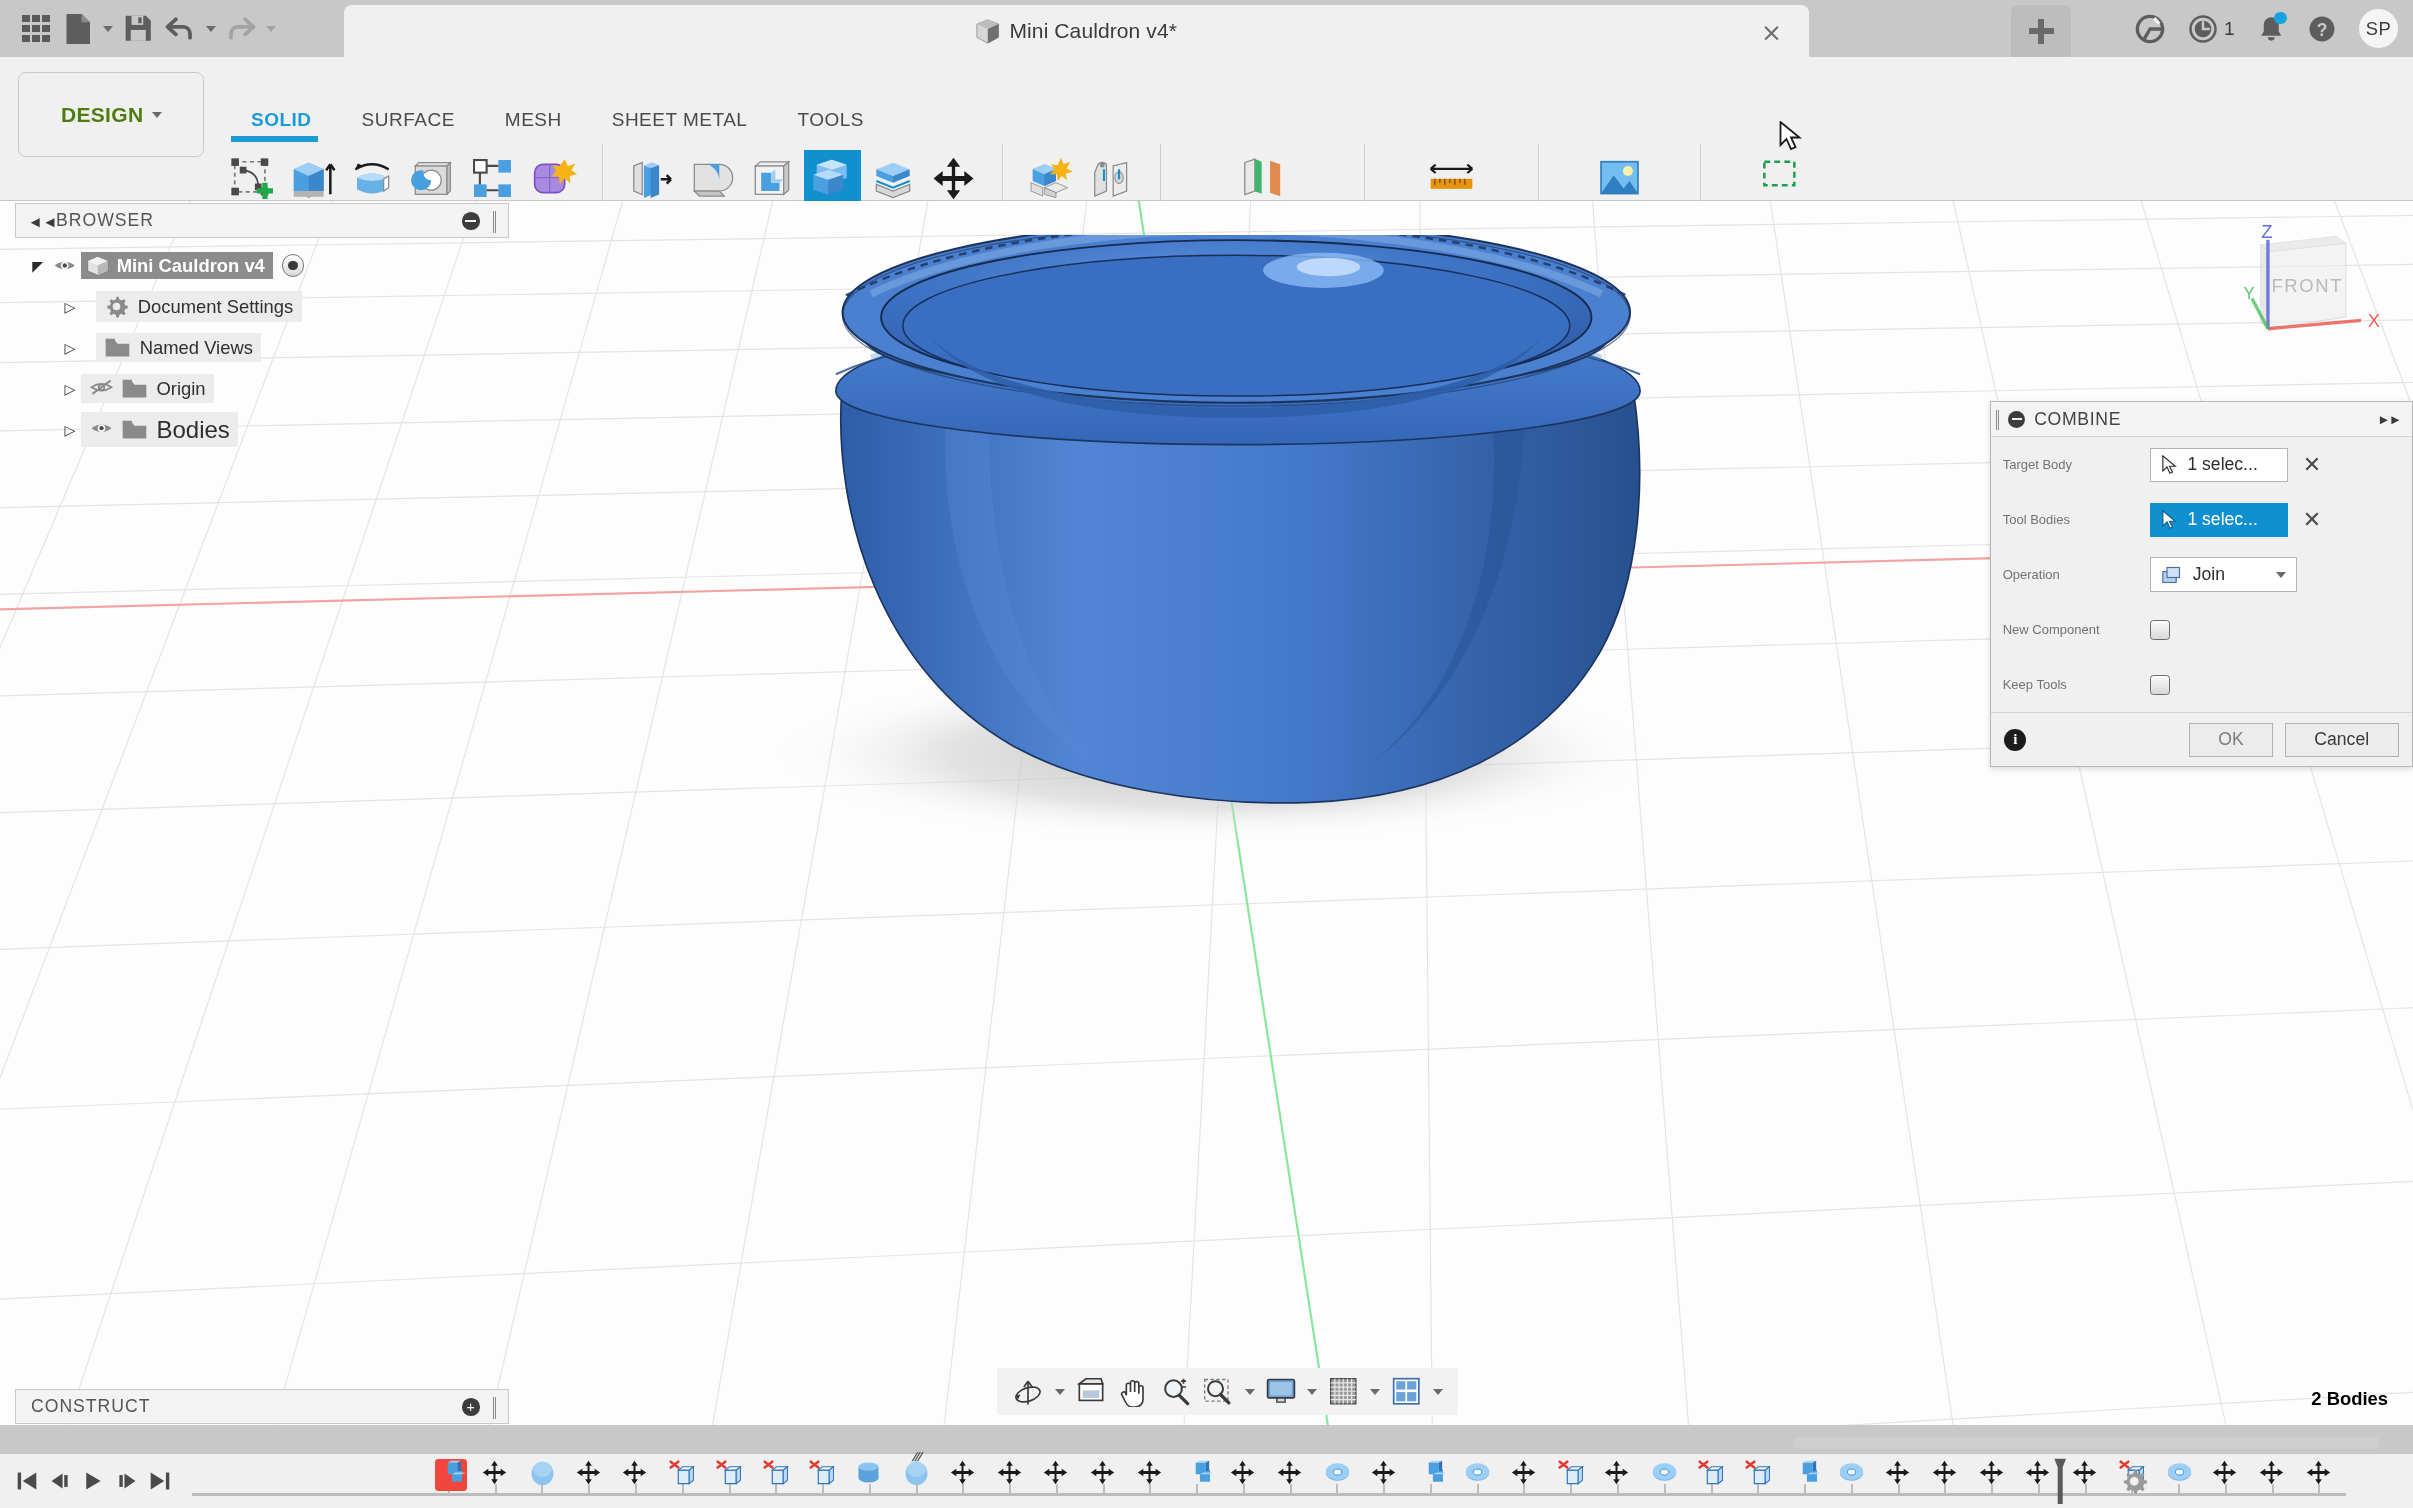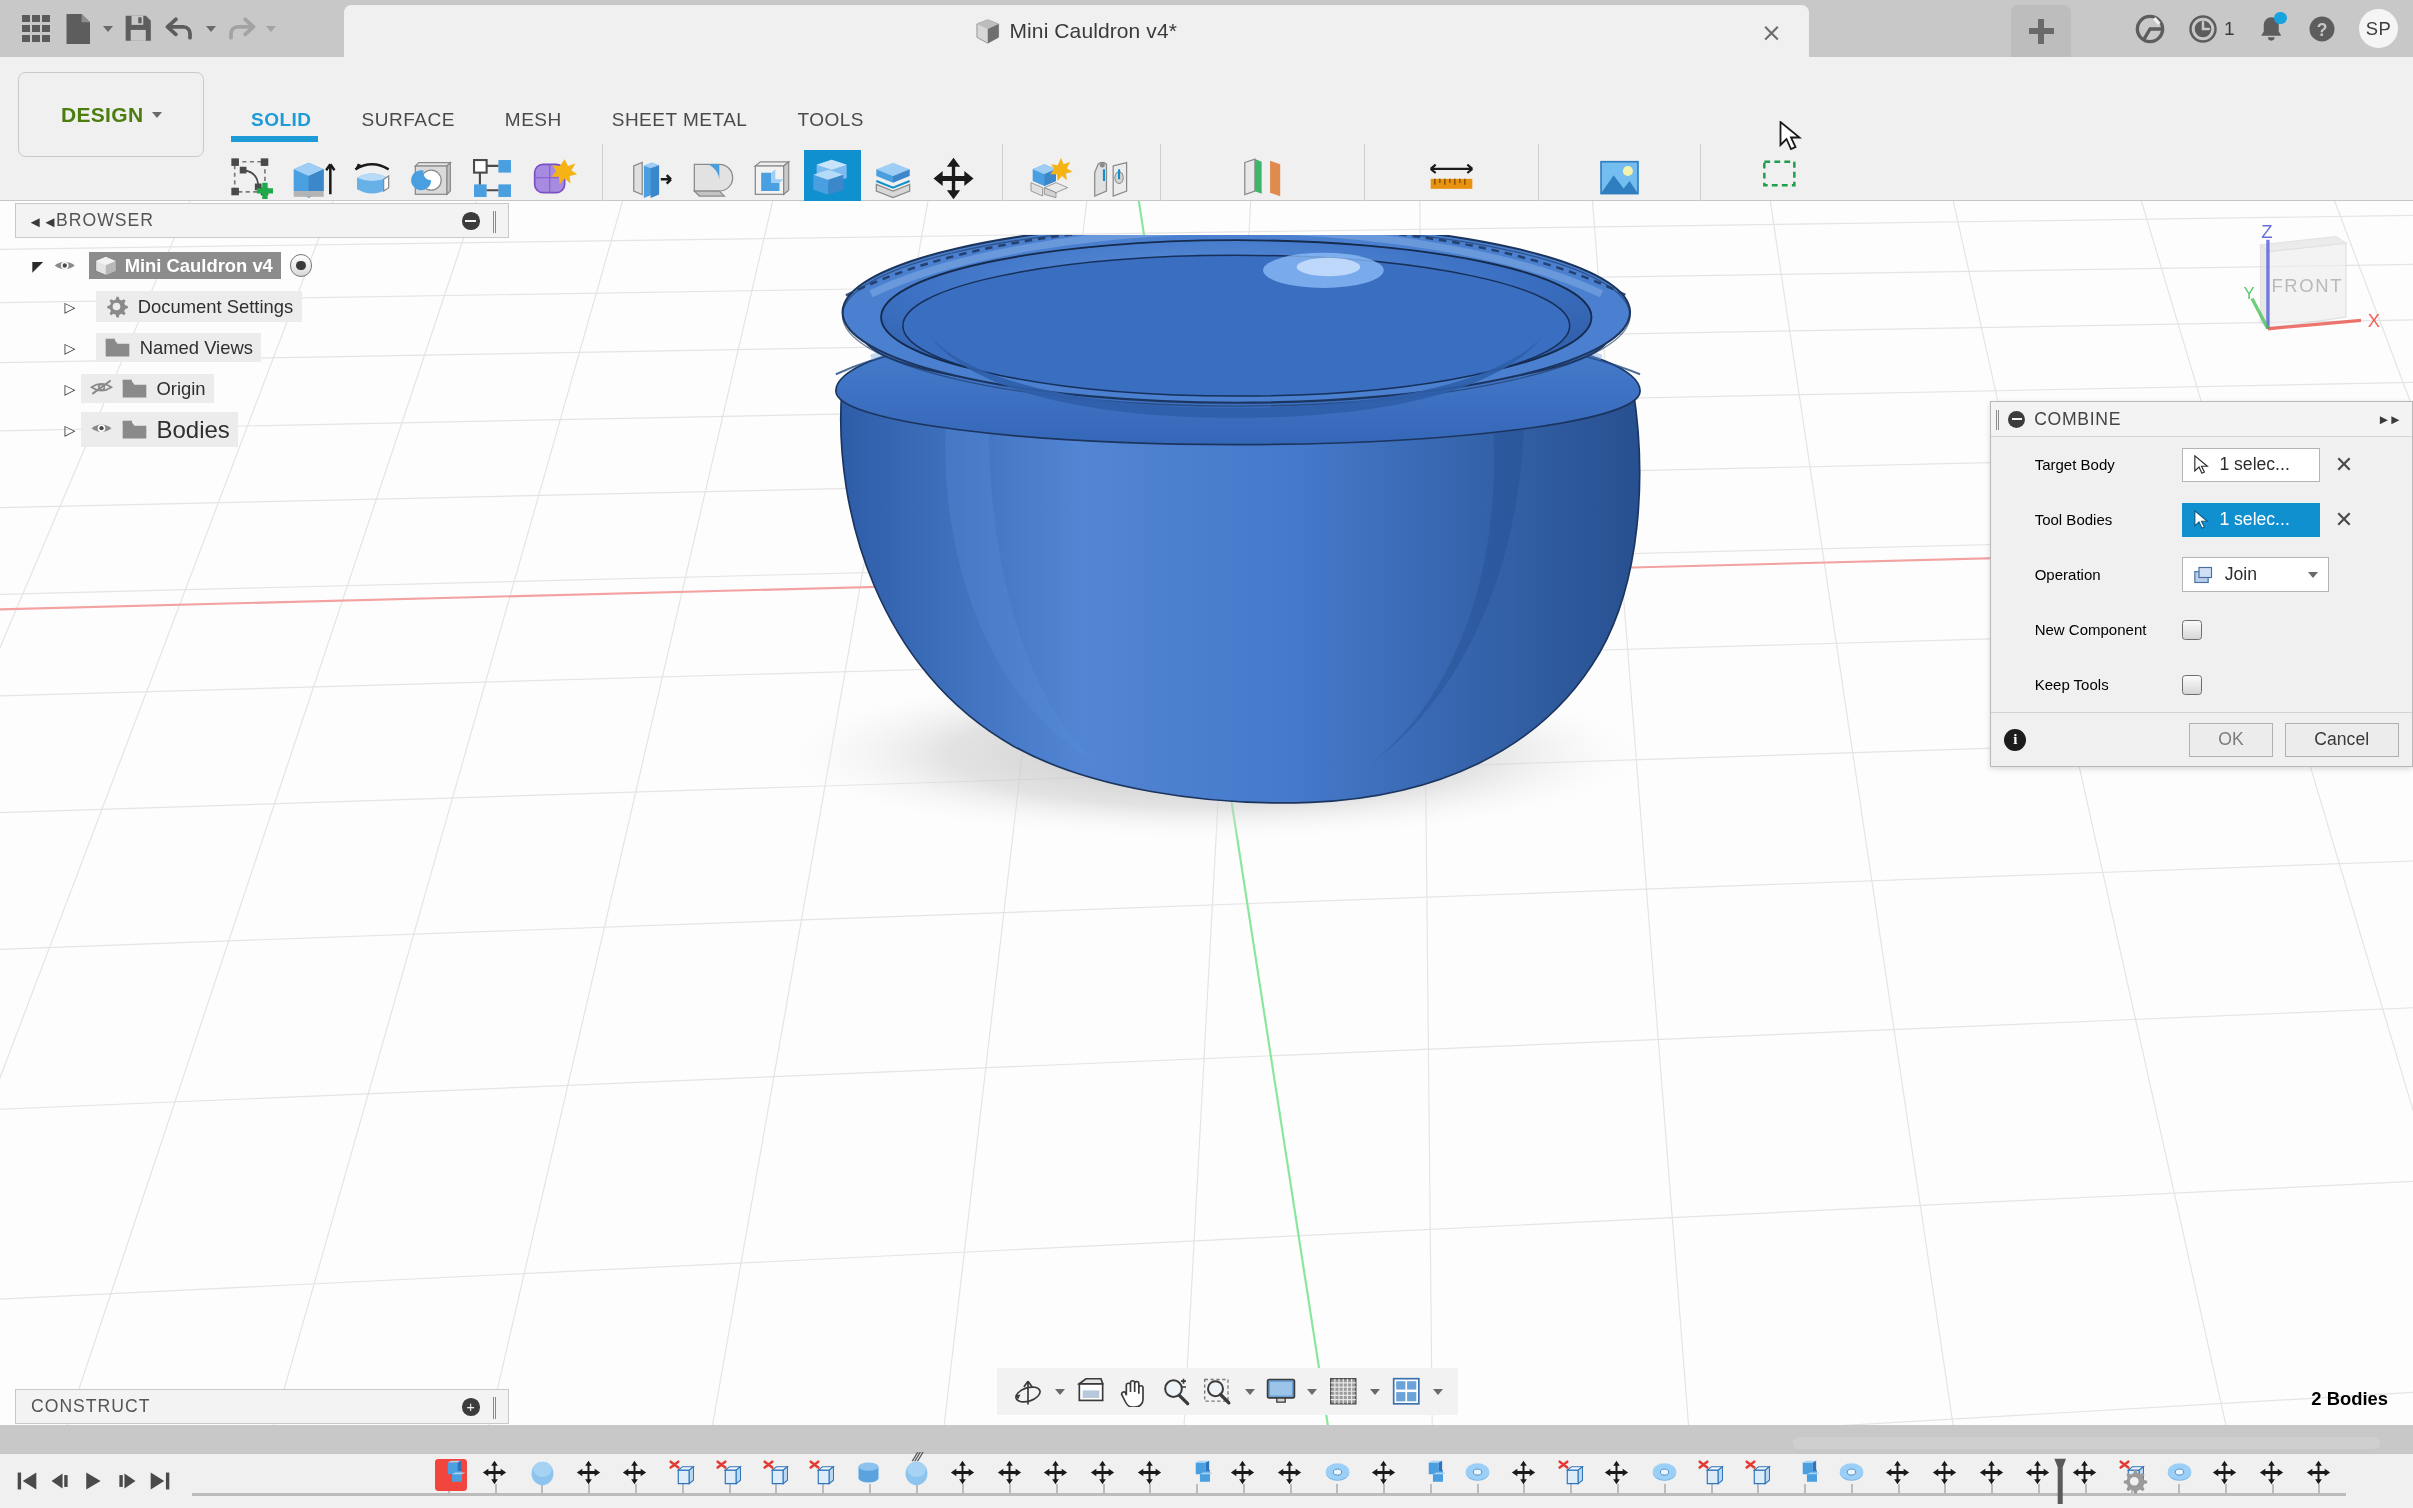--- a/index.html
+++ b/index.html
@@ -187,21 +187,21 @@
   }
   #combine-hdr .grip{position:absolute;left:5px;top:7.5px;width:3.4px;height:20px;
     border-left:0.8px solid #8a8a8a;border-right:0.8px solid #8a8a8a;}
   .hdr-minus{margin-left:17px;width:17px;height:17px;border-radius:50%;background:#3c3c3c;
     display:flex;align-items:center;justify-content:center;}
   .hdr-minus i{display:block;width:10px;height:2.5px;background:#f3f3f3;}
   #combine-hdr .ttl{font-size:17.6px;color:#444;margin-left:9.2px;letter-spacing:0.7px;}
   .hdr-expand{position:absolute;right:11.7px;top:10px;color:#3a3a3a;font-size:13.4px;letter-spacing:-1.7px;}
 
   .crow{height:55px;display:flex;align-items:center;padding:0 11.7px;}
-  .clbl{font-size:15px;color:#000000;width:147px;margin-left:32px;}
+  .clbl{font-size:13px;color:#737373;width:147px;}
   .cfield{
     height:34px;min-width:138px;background:#fff;border:0.8px solid #b4b4b4;
     display:flex;align-items:center;gap:10px;padding:0 11.7px;font-size:17.6px;color:#2d2d2d;
   }
   .cfield.active{background:#1190cf;border-color:#1190cf;color:#fff;}
   .cx{margin-left:15px;font-size:22px;color:#4a4a4a;font-family:"DejaVu Sans",sans-serif;}
   .csel{
     height:35px;width:147px;background:#fff;border:0.8px solid #b4b4b4;
     display:flex;align-items:center;gap:10px;padding:0 10px;font-size:17.6px;color:#2d2d2d;position:relative;
   }
@@ -795,21 +795,21 @@
 
   <div class="trow root" style="padding-left:11.7px;">
     <span class="tw-arrow">◤</span>
     <span class="eye">
       <svg width="23.5" height="17" viewBox="0 0 28 20">
         <path d="M2 10 q12 -9 24 0 q-12 9 -24 0z" fill="#8a8a8a"></path>
         <circle cx="14" cy="10" r="4.5" fill="#fff"></circle>
           <circle cx="14" cy="10" r="2.6" fill="#4a4a4a"></circle>
       </svg>
     </span>
-    <span style="display:flex;align-items:center;background:#8c8c8c;padding:2.5px 8.4px 2.5px 5px;margin-left:8px;">
+    <span style="display:flex;align-items:center;background:#8c8c8c;padding:2.5px 8.4px 2.5px 5px;">
       <svg width="23.5" height="22" viewBox="0 0 28 26" style="margin-right:7.5px;">
         <path d="M14 2 L26 7 L26 19 L14 24 L2 19 L2 7 Z" fill="#e4e4e4" stroke="#777" stroke-width="1"></path>
         <path d="M14 2 L26 7 L14 12 L2 7 Z" fill="#f2f2f2"></path>
         <path d="M14 12 L26 7 L26 19 L14 24 Z" fill="#b8b8b8"></path>
       </svg>
       <span style="font-size:18.4px;color:#fff;font-weight:bold;white-space:nowrap;">Mini Cauldron v4</span>
     </span>
     <span class="radio-o">
         <i></i>
       </span>

